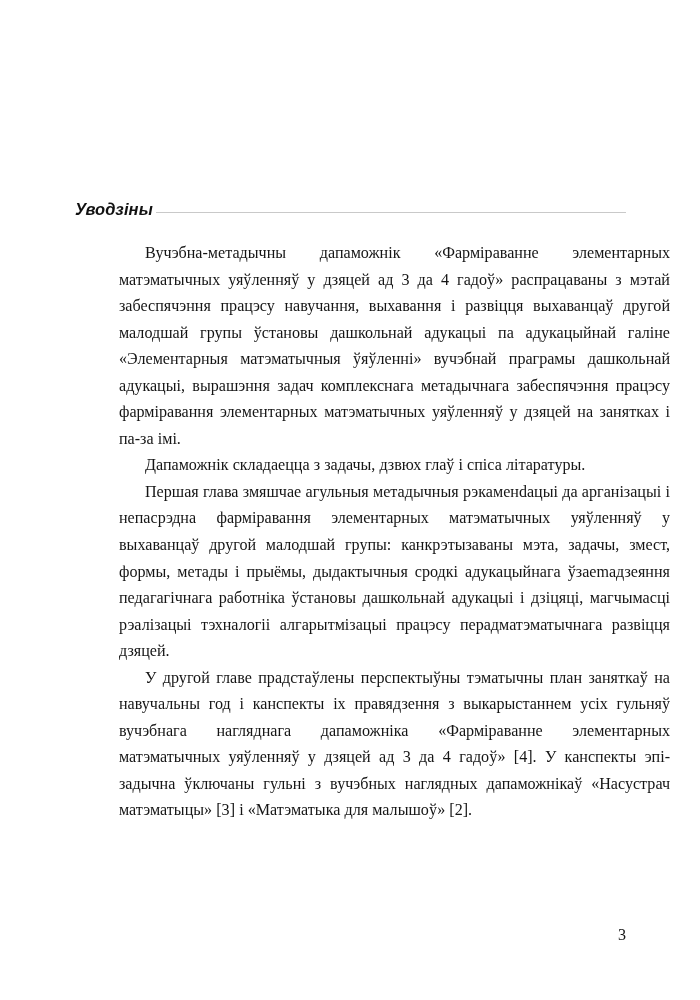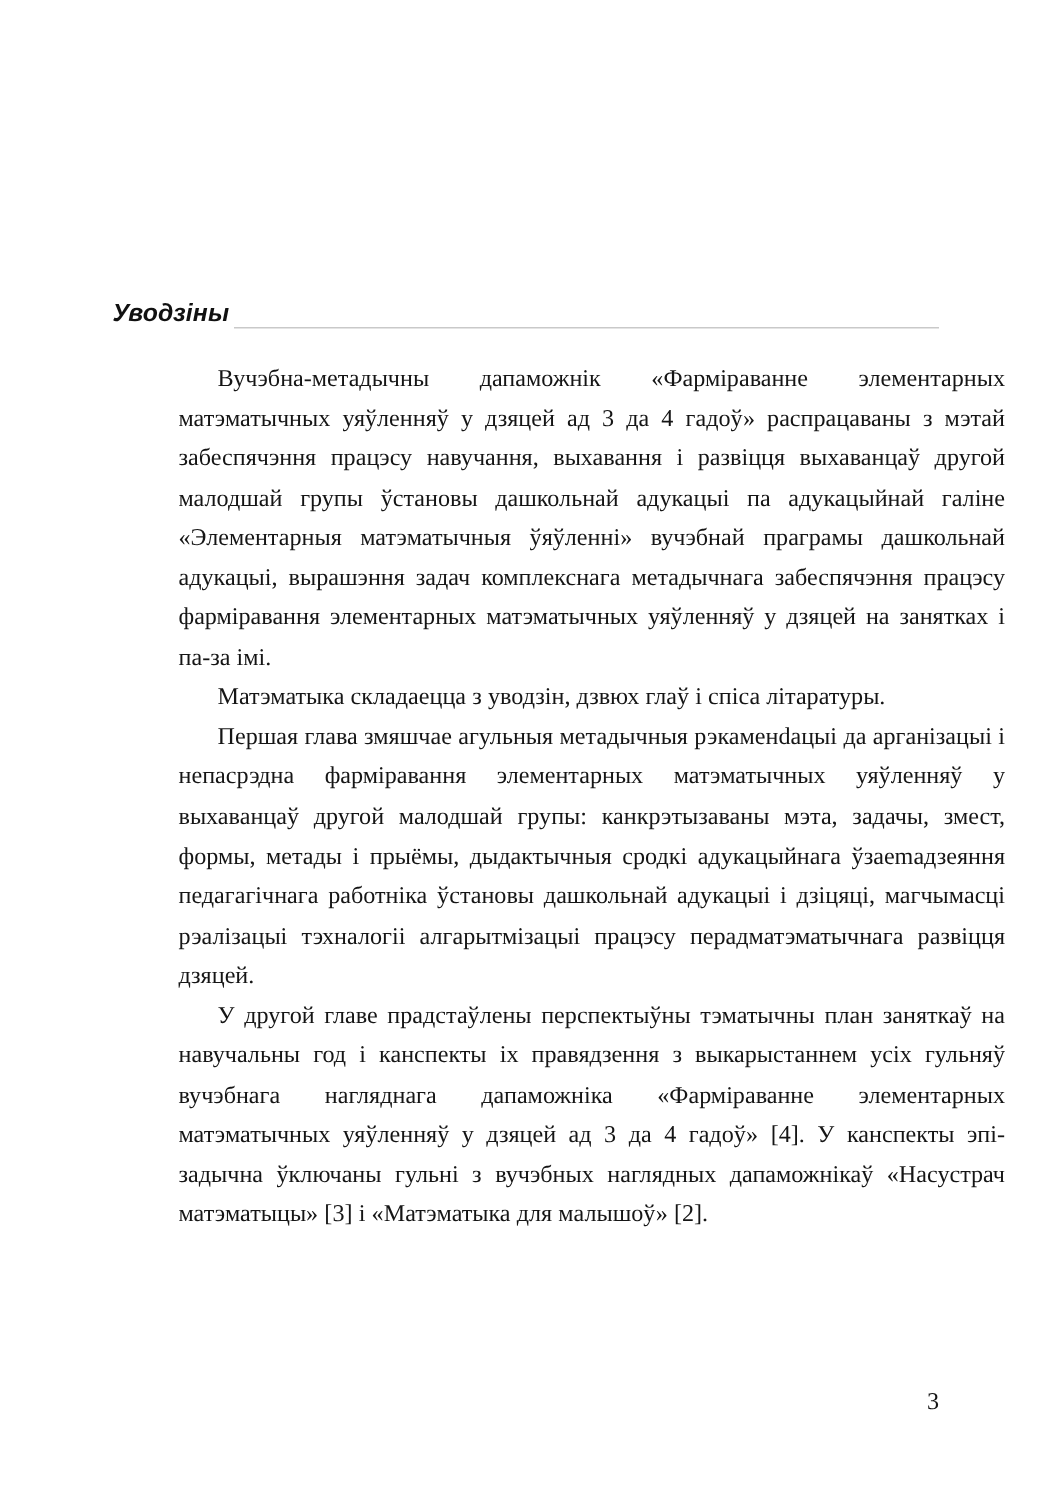--- a/index.html
+++ b/index.html
@@ -25,21 +25,21 @@
     box-sizing: border-box;
   }
 
   
   .section-head {
     position: absolute;
     left: 75px;
     top: 199px;
     width: 551px;
     display: flex;
-    align-items: flex-end;
+    align-items: center;
     gap: 3px;
   }
   .section-head-title {
     font-family: "Liberation Sans", "DejaVu Sans", sans-serif;
     font-weight: bold;
     font-style: italic;
     font-size: 16.5px;
     line-height: 20px;
     color: #111111;
     white-space: nowrap;
@@ -87,20 +87,20 @@
 
 <div class="page">
 
   <div class="section-head">
     <div class="section-head-title">Уводзіны</div>
     <div class="section-head-rule"></div>
   </div>
 
   <div class="body-text">
     <p class="para">Вучэбна-метадычны дапаможнік «Фарміраванне элемен­тарных матэматычных уяўленняў у дзяцей ад 3 да 4 гадоў» распрацаваны з мэтай забеспячэння працэсу навучання, выхавання і развіцця выхаванцаў другой малодшай групы ўстановы дашкольнай адукацыі па адукацыйнай галіне «Элементарныя матэматычныя ўяўленні» вучэбнай прагра­мы дашкольнай адукацыі, вырашэння задач комплекснага метадычнага забеспячэння працэсу фарміравання элемен­тарных матэматычных уяўленняў у дзяцей на занятках і па-за імі.</p>
-    <p class="para">Матэматыка складаецца з уводзін, дзвюх глаў і спіса літаратуры.</p>
+    <p class="para">Дапаможнік складаецца з задачы, дзвюх глаў і спіса літаратуры.</p>
     <p class="para">Першая глава змяшчае агульныя метадычныя рэкамен­dацыі да арганізацыі і непасрэдна фарміравання элементар­ных матэматычных уяўленняў у выхаванцаў другой малод­шай групы: канкрэтызаваны мэта, задачы, змест, формы, метады і прыёмы, дыдактычныя сродкі адукацыйнага ўзае­mадзеяння педагагічнага работніка ўстановы дашкольнай адукацыі і дзіцяці, магчымасці рэалізацыі тэхналогіі алга­рытмізацыі працэсу перадматэматычнага развіцця дзяцей.</p>
     <p class="para">У другой главе прадстаўлены перспектыўны тэматычны план заняткаў на навучальны год і канспекты іх правядзен­ня з выкарыстаннем усіх гульняў вучэбнага нагляднага дапаможніка «Фарміраванне элементарных матэматычных уяўленняў у дзяцей ад 3 да 4 гадоў» [4]. У канспекты эпі­задычна ўключаны гульні з вучэбных наглядных дапамож­нікаў «Насустрач матэматыцы» [3] і «Матэматыка для ма­лышоў» [2].</p>
   </div>
 
   <div class="folio">3</div>
 
 </div>
 
 </body></html>

